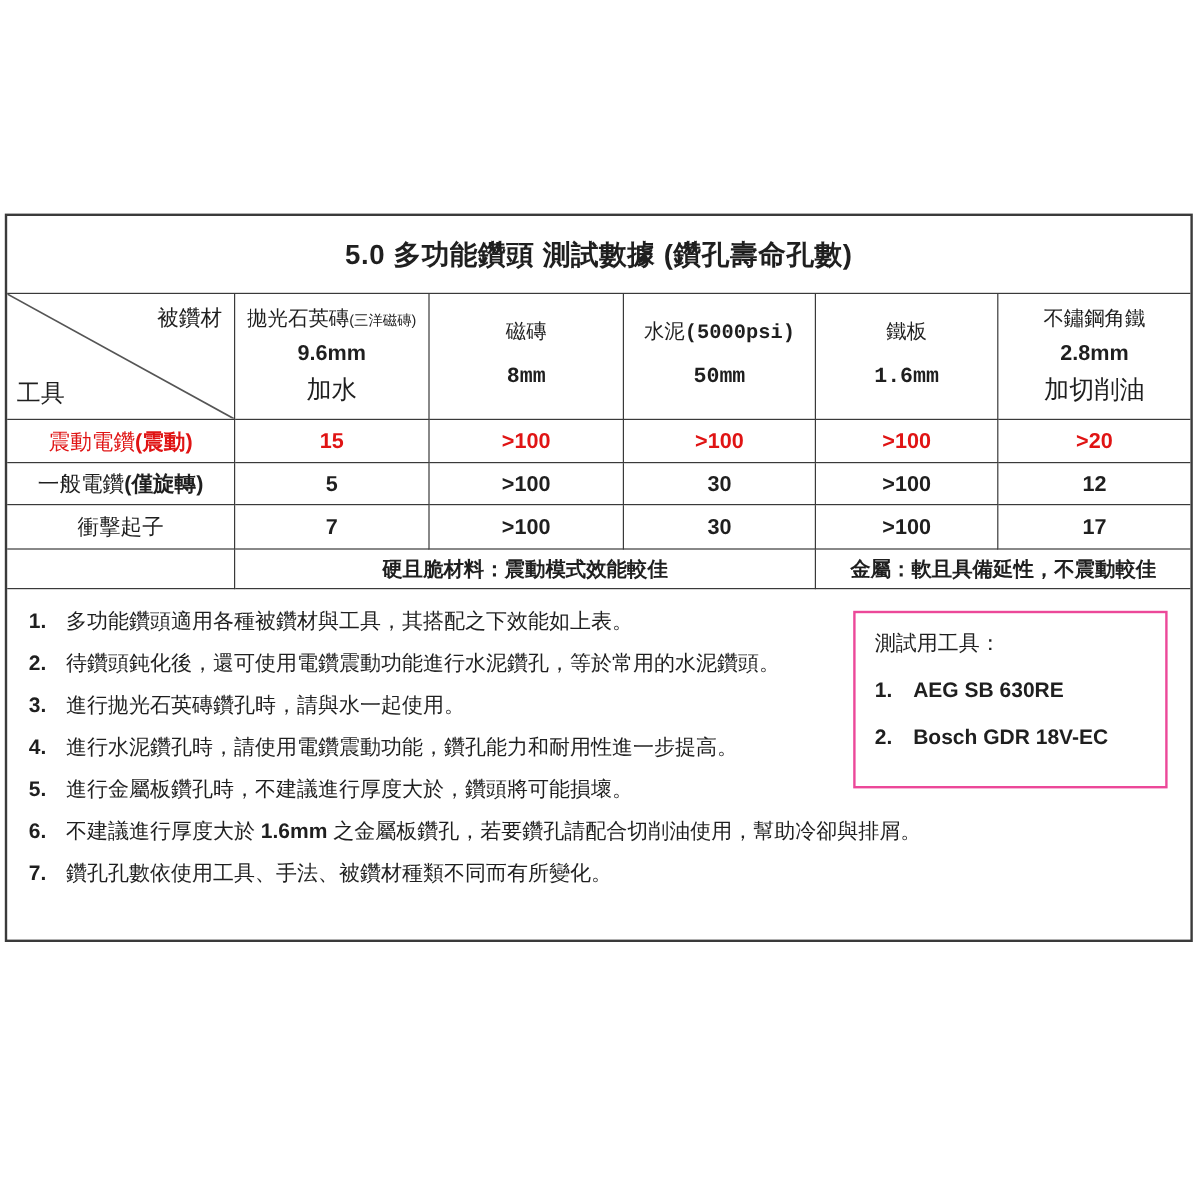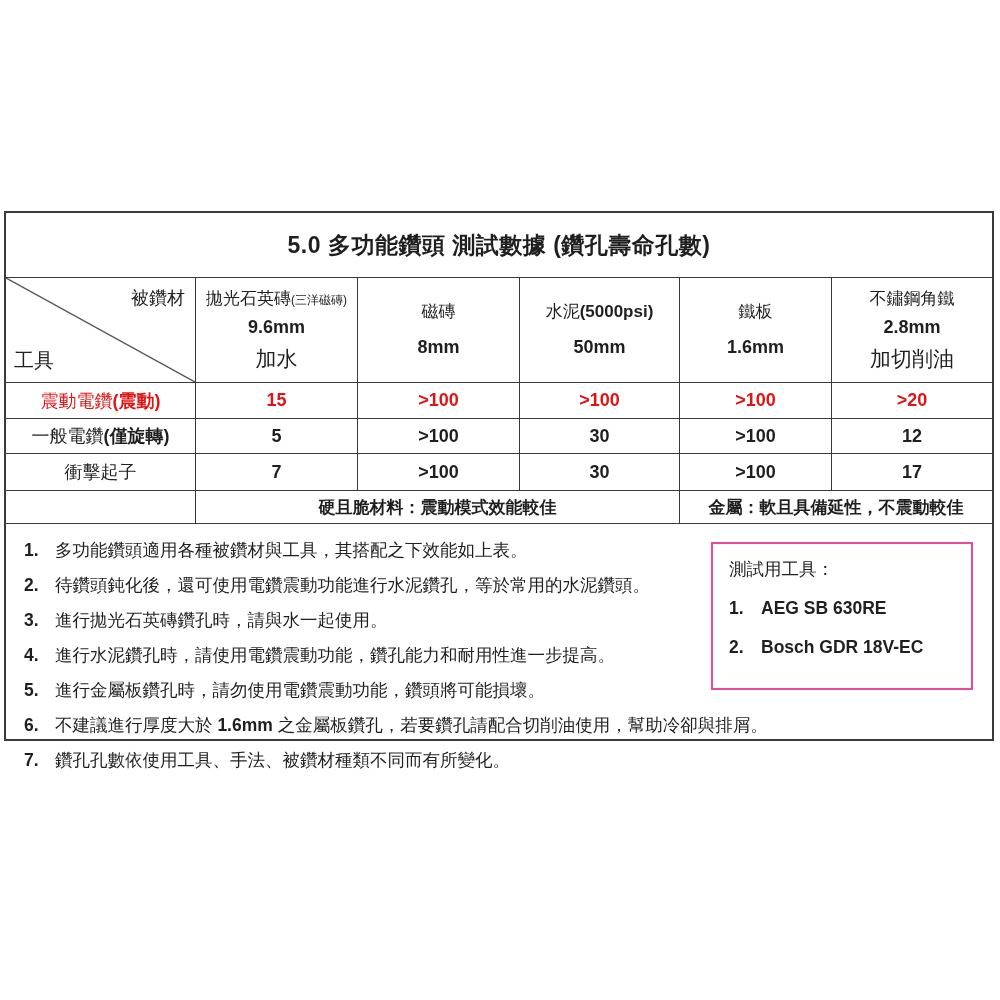--- a/index.html
+++ b/index.html
@@ -5,21 +5,21 @@
   :root{
     --bd:#3a3a3a;
     --txt:#1f1f1f;
   }
   html,body{margin:0;padding:0;background:#fff;}
   .page{
     position:relative;width:1000px;height:1000px;background:#ffffff;overflow:hidden;
     font-family:"Liberation Sans","DejaVu Sans",sans-serif;color:var(--txt);
   }
   .sheet{
-    position:absolute;left:4px;top:211px;width:990px;height:530px;
+    position:absolute;left:4px;top:178px;width:990px;height:607px;
     border:2px solid var(--bd);box-sizing:border-box;background:#fff;
   }
   
   .title-row{
     height:65px;border-bottom:1.5px solid var(--bd);box-sizing:border-box;
     display:flex;align-items:center;justify-content:center;
     font-size:23px;font-weight:bold;letter-spacing:.5px;
   }
   
   .tbl{
@@ -29,21 +29,21 @@
   }
   .row{display:contents;}
   .cell{
     border-right:1.5px solid var(--bd);border-bottom:1.5px solid var(--bd);
     box-sizing:border-box;display:flex;align-items:center;justify-content:center;
     font-size:17px;overflow:hidden;
   }
   .cell.last{border-right:none;}
   .hcell{flex-direction:column;justify-content:center;line-height:1.15;}
   .gap3{gap:9px;}
-  .gap2{gap:15px;}
+  .gap2{gap:15px;font-family:Liberation Mono, monospace;}
   .hname{font-size:17px;}
   .hname .paren-sm{font-size:12px;}
   .hname b{font-size:17px;}
   .hsize{font-weight:bold;font-size:18px;}
   .hextra{font-size:21px;text-align:center;}
   
   .corner{position:relative;}
   .corner svg{position:absolute;inset:0;width:100%;height:100%;}
   .corner .tr{position:absolute;top:8px;right:10px;font-size:18px;}
   .corner .bl{position:absolute;bottom:8px;left:8px;font-size:20px;}
@@ -172,21 +172,21 @@
       <div class="note">
         <span class="num">3.</span>
         <span class="txt"><span>進行拋光石英磚鑽孔時，請與水一起使用。</span></span>
       </div>
       <div class="note">
         <span class="num">4.</span>
         <span class="txt"><span>進行水泥鑽孔時，請使用電鑽震動功能，鑽孔能力和耐用性進一步提高。</span></span>
       </div>
       <div class="note">
         <span class="num">5.</span>
-        <span class="txt"><span>進行金屬板鑽孔時，請勿使用電鑽震動功能，鑽頭將可能損壞。</span></span>
+        <span class="txt"><span>進行金屬板鑽孔時，不建議進行厚度大於，鑽頭將可能損壞。</span></span>
       </div>
       <div class="note">
         <span class="num">6.</span>
         <span class="txt"><span>不建議進行厚度大於 </span><b>1.6mm</b><span> 之金屬板鑽孔，若要鑽孔請配合切削油使用，幫助冷卻與排屑。</span></span>
       </div>
       <div class="note">
         <span class="num">7.</span>
         <span class="txt"><span>鑽孔孔數依使用工具、手法、被鑽材種類不同而有所變化。</span></span>
       </div>
     </div>

